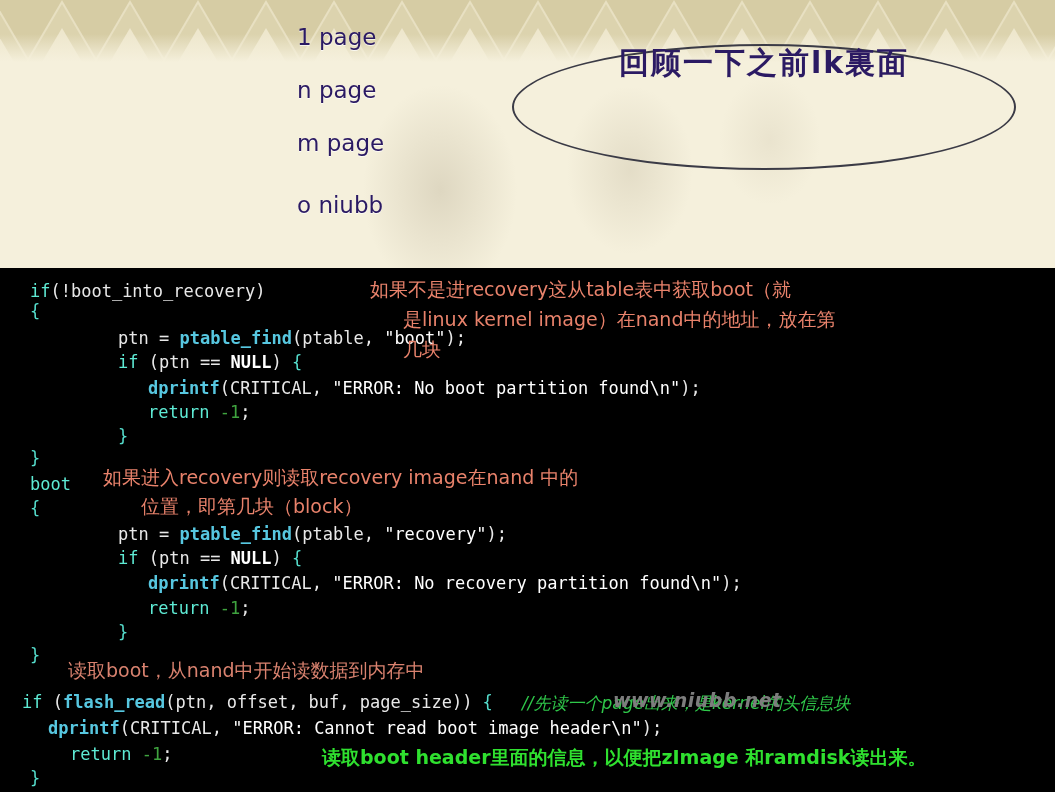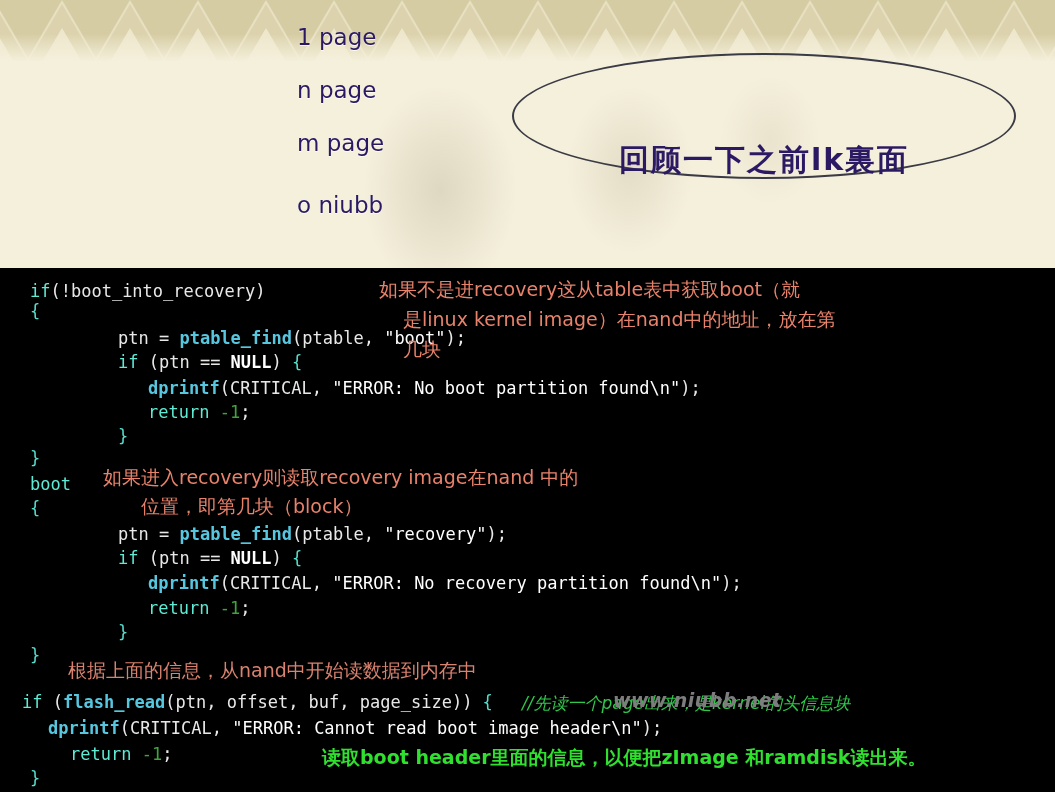--- a/index.html
+++ b/index.html
@@ -71,24 +71,24 @@
 
   
   .pagelabel{
     position:absolute;left:297px;
     color:#2b1a63;font-family:"DejaVu Sans",sans-serif;font-size:23px;
     text-shadow:0 1px 0 rgba(255,255,255,.7);
   }
 
   
   #callout{
-    position:absolute;left:512px;top:53px;width:500px;height:122px;
+    position:absolute;left:512px;top:44px;width:500px;height:122px;
     border:2px solid #3b3b46;border-radius:50%;
     background:transparent;
-    display:flex;flex-direction:column;align-items:center;justify-content:flex-end;
+    display:flex;flex-direction:column;align-items:center;justify-content:flex-start;
   }
   #callout .ln{
     color:#2b1a63;font-family:"DejaVu Sans",sans-serif;
     font-size:30px;font-weight:bold;letter-spacing:2px;line-height:1.12;
     white-space:nowrap;
   }
 
   
   #code-area{
     position:absolute;left:0;top:268px;width:1055px;height:524px;
@@ -206,26 +206,26 @@
         <div class="cl" style="left: 148px; top: 305px;"><span class="fn">dprintf</span><span class="pl">(CRITICAL, </span><span class="str">"ERROR: No recovery partition found\n"</span><span class="pl">);</span></div>
         <div class="cl" style="left: 148px; top: 330px;"><span class="kw">return</span><span class="pl"> </span><span class="num">-1</span><span class="pl">;</span></div>
         <div class="cl" style="left: 118px; top: 354px;"><span class="br">}</span></div>
         <div class="cl" style="left: 30px; top: 377px;"><span class="br">}</span></div>
         <div class="cl" style="left: 22px; top: 424px;"><span class="kw">if</span><span class="pl"> (</span><span class="fn">flash_read</span><span class="pl">(ptn, offset, buf, page_size)) </span><span class="br">{</span></div>
         <div class="cl" style="left: 48px; top: 450px;"><span class="fn">dprintf</span><span class="pl">(CRITICAL, </span><span class="str">"ERROR: Cannot read boot image header\n"</span><span class="pl">);</span></div>
         <div class="cl" style="left: 70px; top: 476px;"><span class="kw">return</span><span class="pl"> </span><span class="num">-1</span><span class="pl">;</span></div>
         <div class="cl" style="left: 30px; top: 500px;"><span class="br">}</span></div>
       </div>
     <div id="code-annotations">
-        <div class="anno red" style="left: 379px; top: 9px;">如果不是进recovery这从table表中获取boot（就</div>
+        <div class="anno red" style="left: 370px; top: 9px;">如果不是进recovery这从table表中获取boot（就</div>
         <div class="anno red" style="left: 403px; top: 39px;">是linux kernel image）在nand中的地址，放在第</div>
         <div class="anno red" style="left: 403px; top: 69px;">几块</div>
         <div class="anno red" style="left: 103px; top: 197px;">如果进入recovery则读取recovery image在nand 中的</div>
         <div class="anno red" style="left: 103px; top: 226px; margin-left: 38px;">位置，即第几块（block）</div>
-        <div class="anno salmon" style="left: 68px; top: 390px;">根据上面的信息，从nand中开始读数据到内存中</div>
+        <div class="anno salmon" style="left: 68px; top: 390px;">读取boot，从nand中开始读数据到内存中</div>
         <div class="anno greenit" style="left: 522px; top: 424px;">//先读一个page出来，是kernel的头信息块</div>
         <div class="anno green" style="left: 322px; top: 477px;">读取boot header里面的信息，以便把zImage 和ramdisk读出来。</div>
       </div>
     <div id="watermark">www.niubb.net</div>
 
   </div>
 
 </div>
 
 </body></html>

